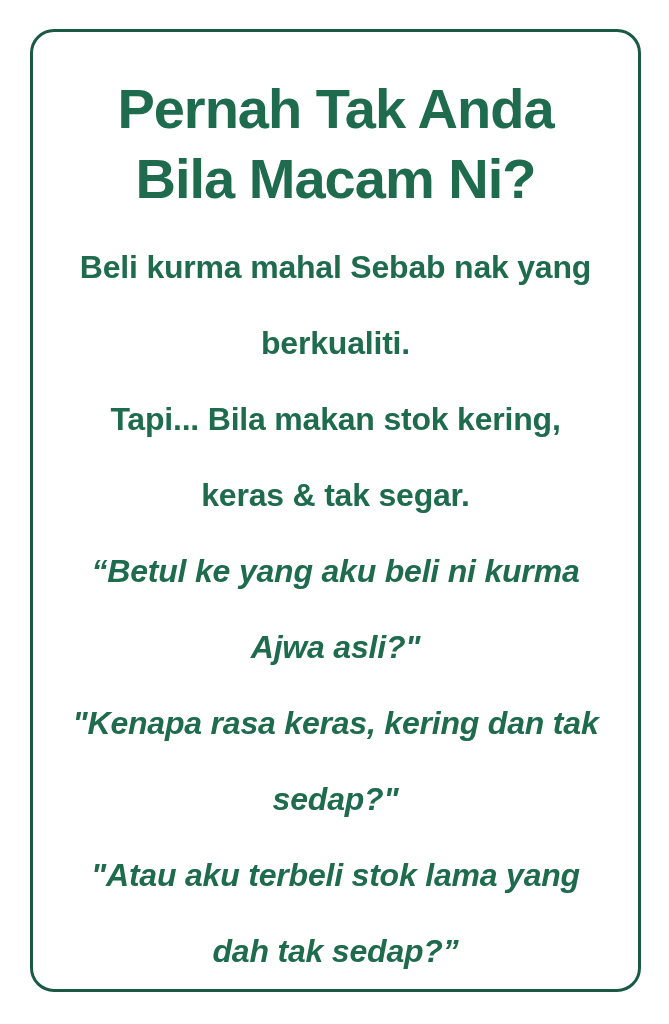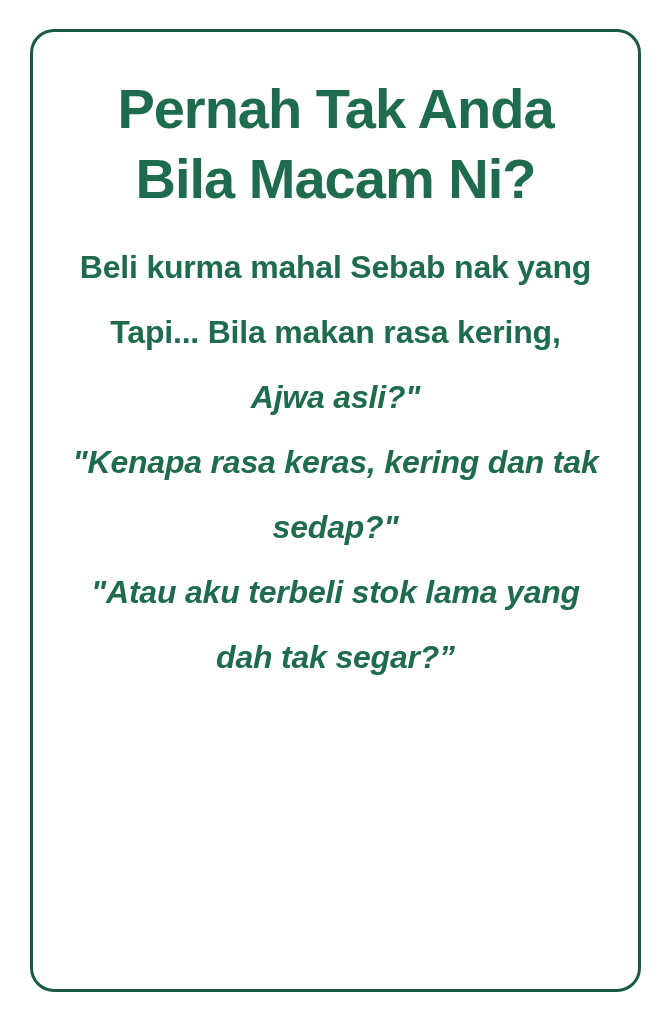--- a/index.html
+++ b/index.html
@@ -42,21 +42,21 @@
     color: var(--text);
   }
   .title-line {
     display: block;
     white-space: nowrap;
   }
   .body-text {
     margin-top: 21px;
   }
   .line {
-    margin: 0;
+    margin: 11px;
     font-size: 32px;
     line-height: 65px;
     font-weight: 700;
     letter-spacing: -0.2px;
     color: var(--text);
     white-space: nowrap;
   }
   .line.italic {
     font-style: italic;
   }
@@ -65,21 +65,24 @@
 <body>
 
 <div class="page">
   <div class="card">
     <h1 class="title">
       <span class="title-line">Pernah Tak Anda</span>
       <span class="title-line">Bila Macam Ni?</span>
     </h1>
     <div class="body-text">
         <p class="line">Beli kurma mahal Sebab nak yang</p>
-        <p class="line">Tapi... Bila makan rasa kering,</p>
+        <p class="line">berkualiti.</p>
+        <p class="line">Tapi... Bila makan stok kering,</p>
+        <p class="line">keras &amp; tak segar.</p>
+        <p class="line italic">“Betul ke yang aku beli ni kurma</p>
         <p class="line italic">Ajwa asli?"</p>
         <p class="line italic">"Kenapa rasa keras, kering dan tak</p>
         <p class="line italic">sedap?"</p>
         <p class="line italic">"Atau aku terbeli stok lama yang</p>
-        <p class="line italic">dah tak segar?”</p>
+        <p class="line italic">dah tak sedap?”</p>
       </div>
   </div>
 </div>
 
 </body></html>

